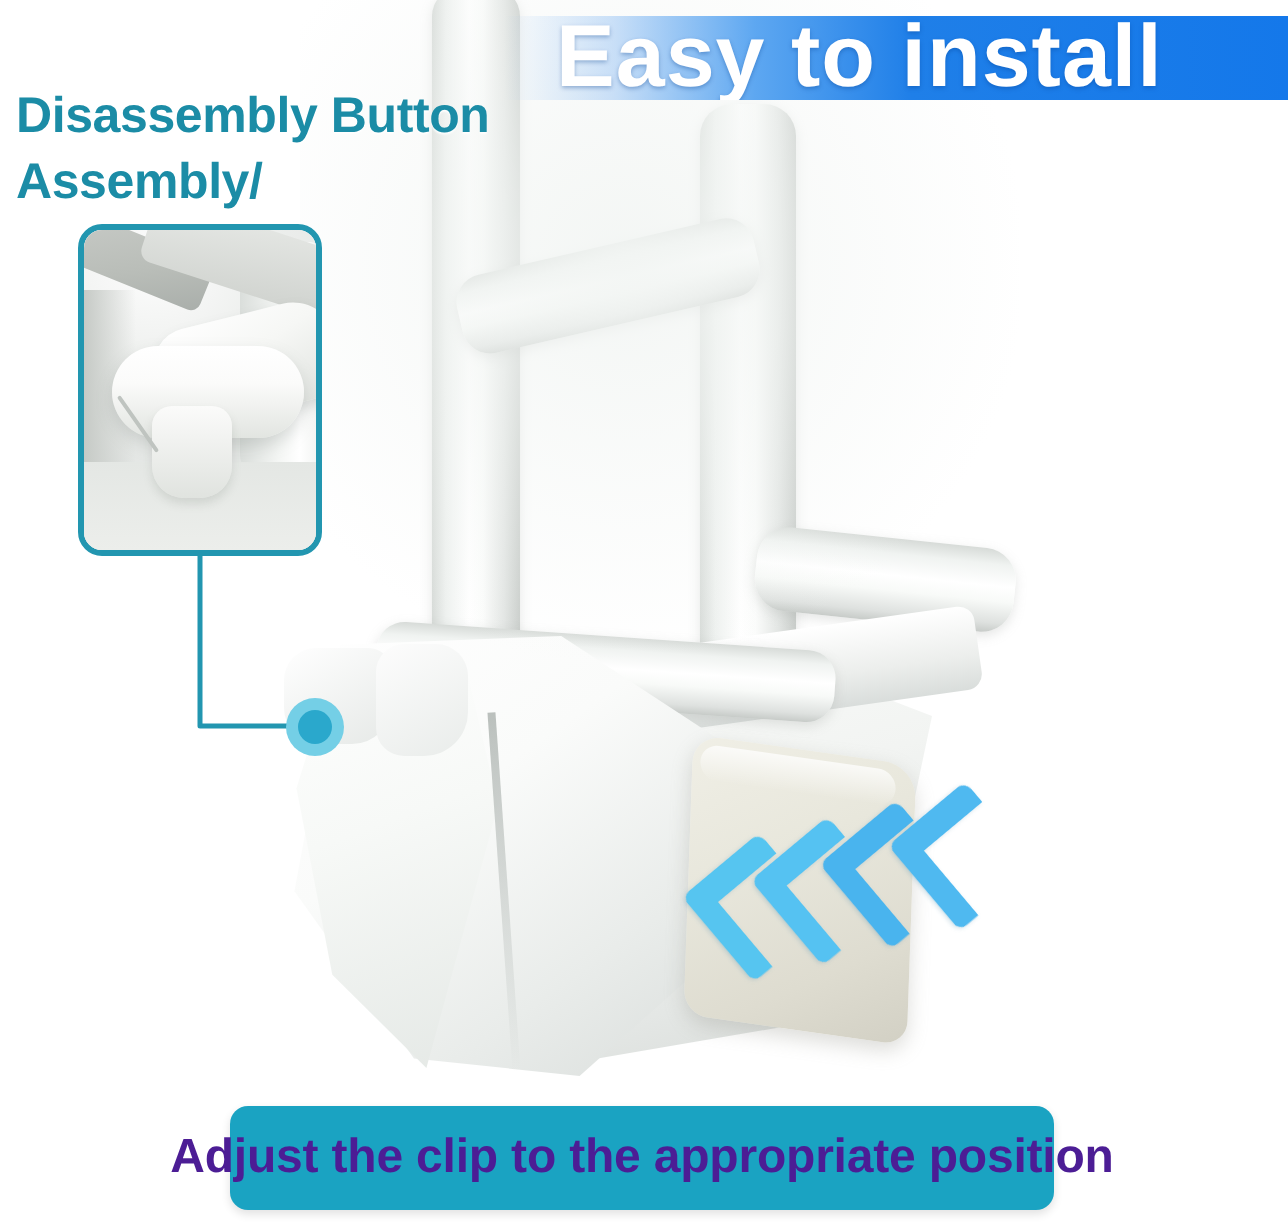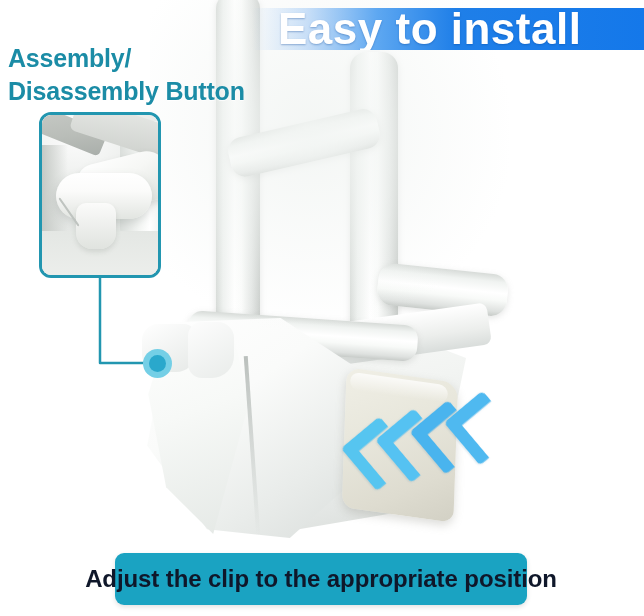--- a/index.html
+++ b/index.html
@@ -354,21 +354,21 @@
     width: 412px;
     height: 52px;
     background: #1aa3c2;
     border-radius: 9px;
     display: flex;
     align-items: center;
     justify-content: center;
     box-shadow: 0 2px 5px rgba(0,0,0,0.12);
   }
   .bottom-bar-text {
-    color: #0f172a;
+    color: #4c1d95;
     font-size: 24px;
     font-weight: bold;
     white-space: nowrap;
     letter-spacing: -0.1px;
     line-height: 1;
   }
 
   
   .photo-haze {
     position: absolute;
@@ -431,21 +431,21 @@
       <div class="ins-knob-stem"></div>
       <div class="ins-knob-head"></div>
       <div class="ins-knob-foot"></div>
       <div class="ins-hairline"></div>
     </div>
   </div>
 
   <div class="marker-dot"></div>
 
   <div class="callout-label">
+    <span class="ln">Disassembly Button</span>
     <span class="ln">Assembly/</span>
-    <span class="ln">Disassembly Button</span>
   </div>
 
   <div class="bottom-bar">
     <div class="bottom-bar-text">Adjust the clip to the appropriate position</div>
   </div>
 
 </div>
 
 </body></html>

